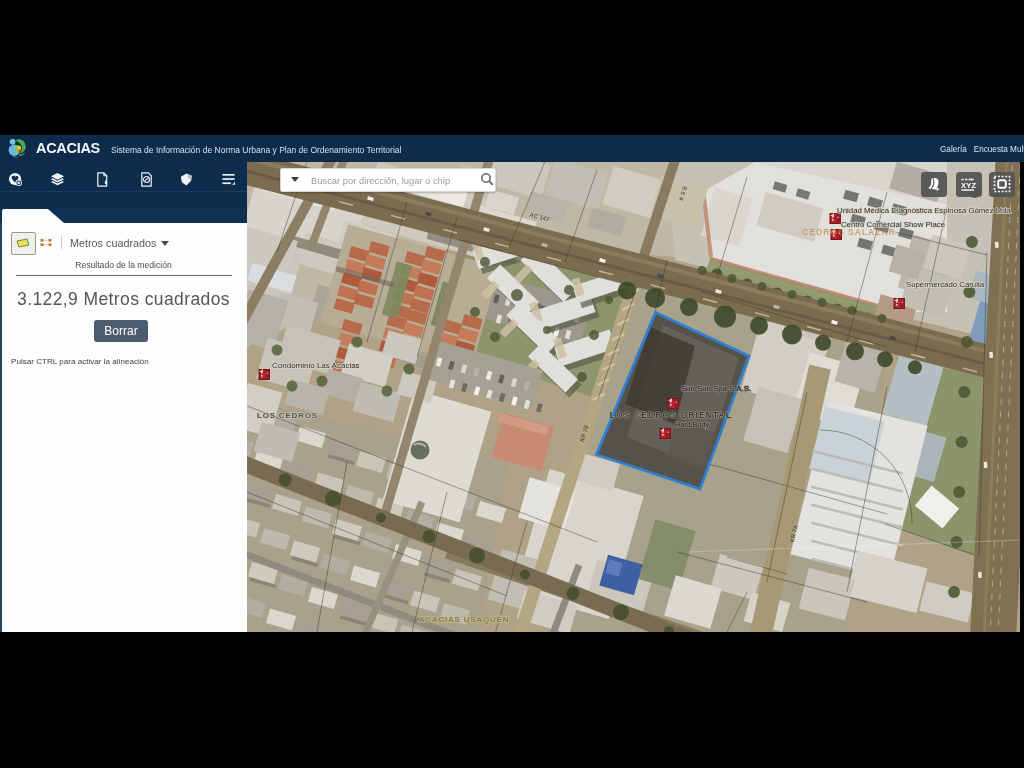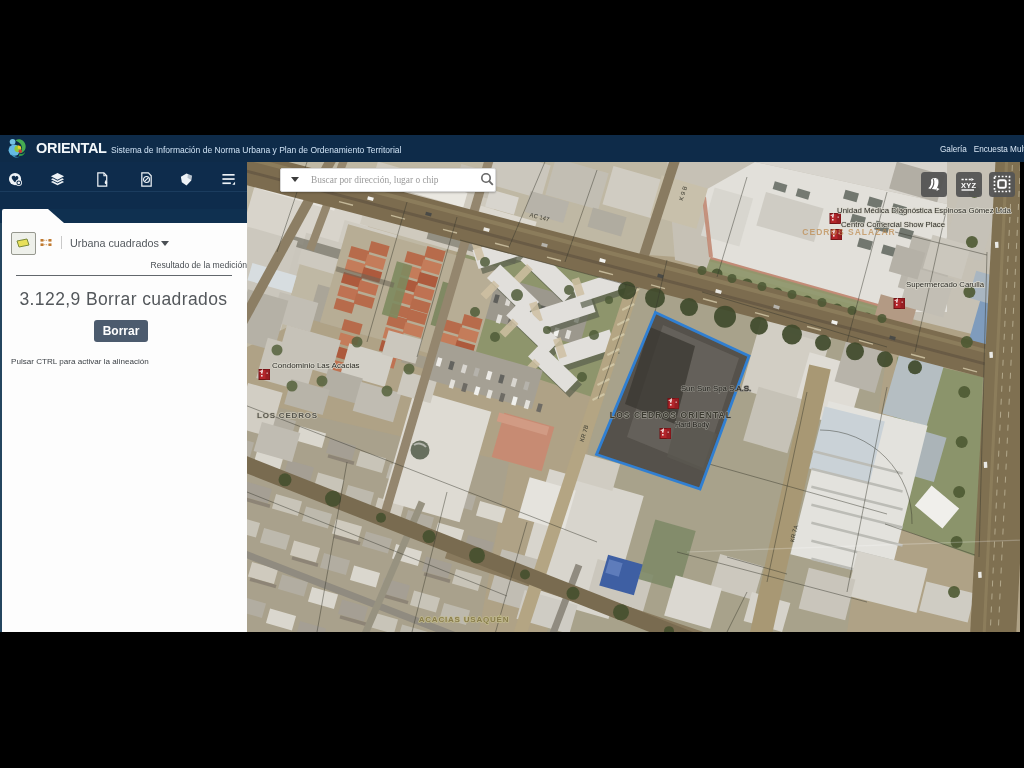--- a/index.html
+++ b/index.html
@@ -19,52 +19,52 @@
   
   #ptab{left:0;top:209px;width:247px;height:14px;background:#0f3050;}
   #tabw{left:2px;top:209px;width:64px;height:14px;}
   #tabtxt{left:12px;top:211px;font-size:12px;color:#1d3d5c;margin-top:33px;}
   #panel{left:0;top:223px;width:247px;height:409px;background:#fdfdfd;border-left:2px solid #24455f;box-sizing:border-box;}
   #btn1{left:11px;top:232px;width:23px;height:21px;background:#eef0ea;border:1px solid #96988f;border-radius:2px;}
   #ic2{left:40px;top:237px;width:12px;height:11px;}
   #vline{left:61px;top:236px;width:1px;height:13px;background:#c9c9c9;}
   #mcu{left:70px;top:237px;font-size:10.8px;color:#54595e;}
   #caret{left:161px;top:241px;width:0;height:0;border-left:4px solid transparent;border-right:4px solid transparent;border-top:5px solid #4a4f54;}
-  #resl{left:0px;top:260px;width:247px;text-align:right;font-size:8.6px;color:#494e53;}
+  #resl{left:0px;top:260px;width:247px;text-align:center;font-size:8.6px;color:#494e53;}
   #hrln{left:16px;top:275px;width:216px;height:1px;background:#62676c;}
   #bigres{left:0px;top:289px;width:247px;text-align:center;font-size:17.5px;color:#53575b;letter-spacing:0.4px;}
   #borrar{left:94px;top:320px;width:54px;height:22px;background:#4c5b6e;border-radius:3px;color:#fff;
-          font-size:12px;text-align:center;line-height:22px;font-weight:bold;}
+          font-size:12px;text-align:center;line-height:22px;}
   #ctrl{left:11px;top:349px;font-size:8.1px;color:#3d4247;margin-top:8px;}
   
   #map{left:247px;top:162px;width:777px;height:470px;filter:saturate(0.93) blur(0.35px);}
   
   #sbox{left:280px;top:168px;width:214px;height:22px;background:#fff;border:1px solid #d7d7d7;border-radius:2px;box-shadow:0 1px 2px rgba(0,0,0,.25);}
   #sarr{left:291px;top:177px;width:0;height:0;border-left:4.5px solid transparent;border-right:4.5px solid transparent;border-top:5.5px solid #3c3c3c;}
-  #stxt{left:311px;top:175px;font-size:9.4px;color:#9a9a9a;font-family:Liberation Serif, serif;}
+  #stxt{left:311px;top:175px;font-size:9.4px;color:#9a9a9a;}
   #sglass{left:480px;top:172px;width:14px;height:14px;}
   
   .mbtn{position:absolute;top:171.5px;width:26px;height:25px;background:rgba(84,84,84,0.95);border-radius:3.5px;}
 </style>
 </head>
 <body>
 <div id="app">
 
   <div id="hdr" class="abs"></div>
   <svg id="logo" class="abs" viewBox="0 0 20 22">
     <circle cx="6.2" cy="13.2" r="5.6" fill="#64b9e4"></circle>
     <circle cx="4.6" cy="4.8" r="2.9" fill="#74c2e2"></circle>
     <path d="M7.5 3.2 C12 0.8 17 3.8 17.6 8.6 C18.2 13.2 15 16.2 11.5 16.4 C14.4 14 14.8 9.4 12.2 6.6 C10.6 4.9 8.9 4.2 7.5 3.2 Z" fill="#45ad52"></path>
     <path d="M11.5 16.4 C14 17.6 16.2 16.8 17.2 14.6 C17 17.8 13.8 19.8 10.8 18.9 Z" fill="#2f9747"></path>
     <circle cx="9.8" cy="11.8" r="3.4" fill="#8ec73e"></circle>
     <path d="M9.8 8.4 A3.4 3.4 0 0 1 13.2 11.8 L9.8 11.8 Z" fill="#f2d024"></path>
     <circle cx="12.3" cy="14.3" r="1.7" fill="#cf3a33"></circle>
     <path d="M3.5 16.5 C5.5 19.5 9 20.5 12 19.5 C9.5 21.3 5.8 20.8 3.8 18.3 Z" fill="#3f9bc4"></path>
   </svg>
-  <div id="brand" class="abs">ORIENTAL</div>
+  <div id="brand" class="abs">ACACIAS</div>
   <div id="subt" class="abs">Sistema de Información de Norma Urbana y Plan de Ordenamiento Territorial</div>
   <div id="hright" class="abs">Galería&nbsp;&nbsp;&nbsp;Encuesta Mult</div>
 
   <div id="tbar" class="abs">
     <svg class="tbi" style="left:8px" viewBox="0 0 16 16">
       <circle cx="7.5" cy="7.5" r="6.5" fill="#eef3f7"></circle>
       <path d="M4 5 C5 3.5 7.5 3.5 8 5.5 C8.3 4 10.5 4 11 5.5 C11.5 7.5 8.5 10 7.5 11 C6.5 10 3.5 7.5 4 5 Z" fill="#0e2c4c"></path>
       <circle cx="11.5" cy="11.5" r="3.4" fill="#eef3f7"></circle>
       <circle cx="11.5" cy="11.5" r="2" fill="none" stroke="#0e2c4c" stroke-width="1.1"></circle>
     </svg>
@@ -108,25 +108,25 @@
     <path d="M1 3 L11 1 L13 7 L3 9 Z" fill="#e8e05a" stroke="#7a8a3a" stroke-width="1"></path>
   </svg>
   <svg id="ic2" class="abs" viewBox="0 0 12 11">
     <rect x="0.5" y="2" width="3" height="2.6" fill="#c07a30"></rect>
     <rect x="8.5" y="2" width="3" height="2.6" fill="#c07a30"></rect>
     <rect x="0.5" y="6.4" width="3" height="2.6" fill="#c07a30"></rect>
     <rect x="8.5" y="6.4" width="3" height="2.6" fill="#c07a30"></rect>
     <path d="M3.5 3.3 L8.5 3.3 M3.5 7.7 L8.5 7.7" stroke="#c07a30" stroke-width="0.8" stroke-dasharray="1.2 1"></path>
   </svg>
   <div id="vline" class="abs"></div>
-  <div id="mcu" class="abs">Urbana cuadrados</div>
+  <div id="mcu" class="abs">Metros cuadrados</div>
   <div id="caret" class="abs"></div>
   <div id="resl" class="abs">Resultado de la medición</div>
   <div id="hrln" class="abs"></div>
-  <div id="bigres" class="abs">3.122,9 Borrar cuadrados</div>
+  <div id="bigres" class="abs">3.122,9 Metros cuadrados</div>
   <div id="borrar" class="abs">Borrar</div>
   <div id="ctrl" class="abs">Pulsar CTRL para activar la alineación</div>
 
   <svg id="map" class="abs" viewBox="0 0 777 470">
     <rect x="0" y="0" width="777" height="470" fill="#b0a284"></rect>
     <polygon points="0,0 420,0 430,95 215,80 0,185" fill="#c0b8a2"></polygon>
     <polygon points="420,0 777,0 777,185 428,98" fill="#c6c1b4"></polygon>
     <polygon points="213,76 392,124 351,237 190,183" fill="#8e9569"></polygon>
     <polygon points="650,195 736,215 730,395 640,362" fill="#8b9468"></polygon>
     <polygon points="390,120 640,190 600,470 300,470 350,250" fill="#a8a289"></polygon>

